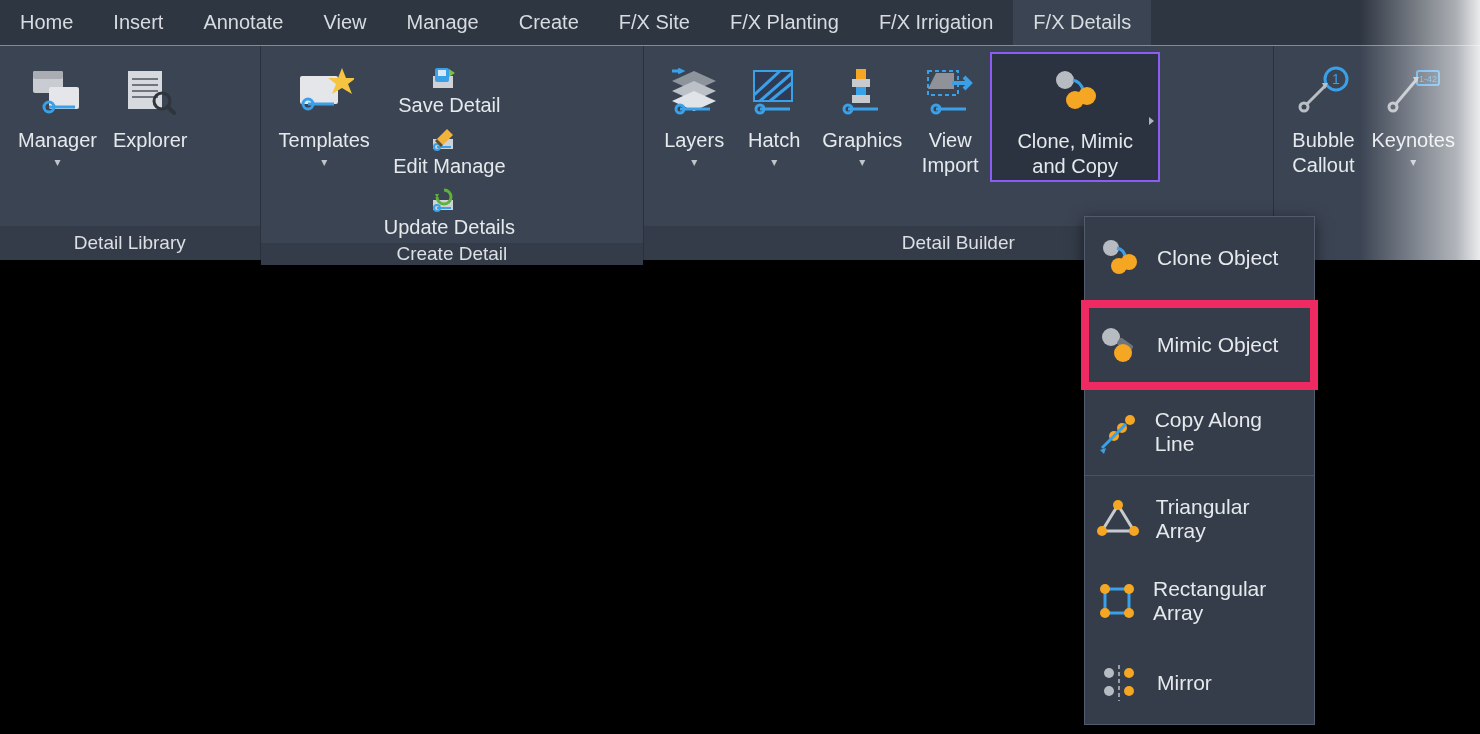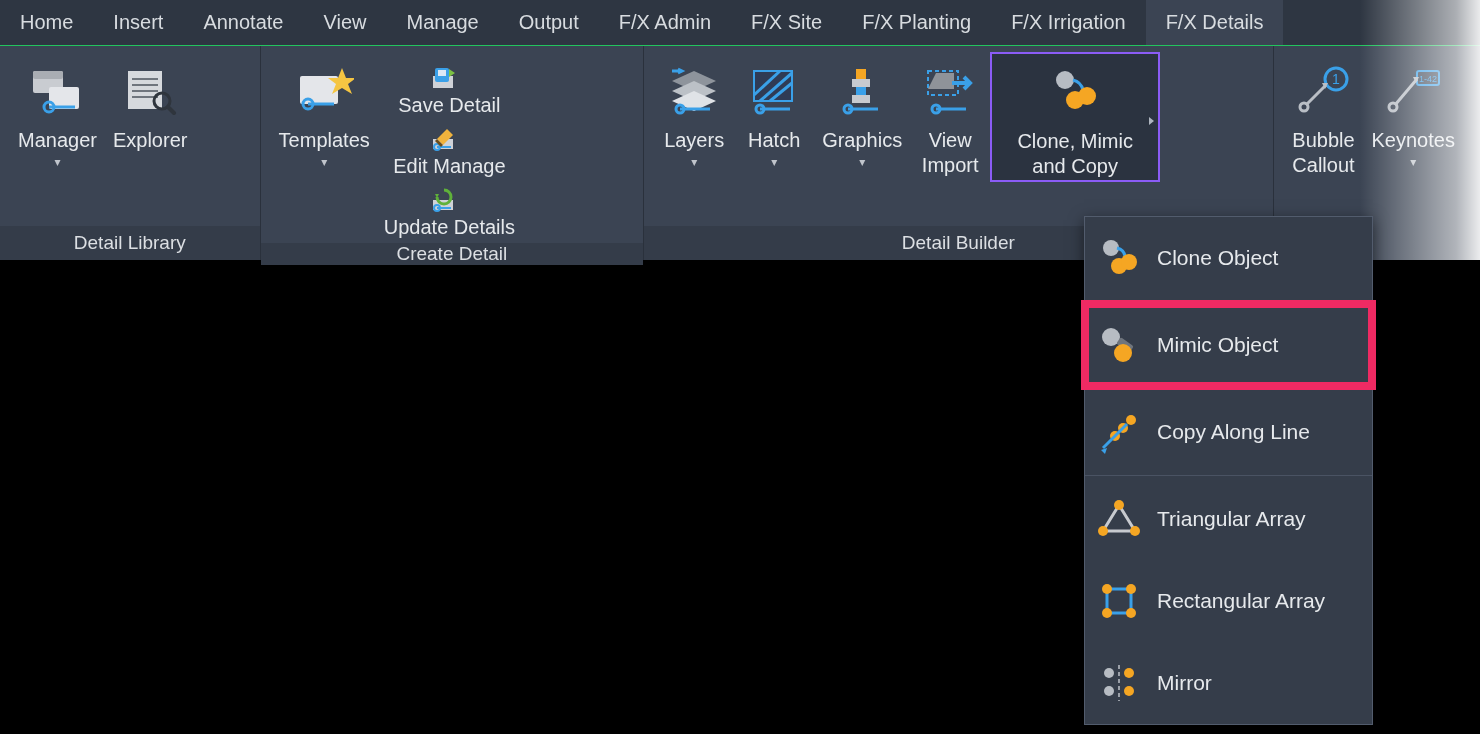--- a/index.html
+++ b/index.html
@@ -119,21 +119,21 @@
   .smallcol {
     display: flex;
     flex-direction: column;
     justify-content: center;
     padding-top: 8px;
   }
   .dropdown {
     position: absolute;
     left: 1084px;
     top: 216px;
-    width: 289px;
+    width: 231px;
     background: #353d4a;
     border: 1px solid #525c6d;
     box-shadow: 0 4px 14px rgba(0,0,0,0.5);
     z-index: 10;
   }
   .dd-item {
     display: flex;
     align-items: center;
     height: 82px;
     padding: 0 14px 0 10px;
@@ -170,22 +170,21 @@
 </style>
 </head>
 <body>
 
 <div class="tabbar">
   <div class="tab">Home</div>
   <div class="tab">Insert</div>
   <div class="tab">Annotate</div>
   <div class="tab">View</div>
   <div class="tab">Manage</div>
-  <div class="tab">Output</div>
-  <div class="tab">F/X Admin</div>
+  <div class="tab">Create</div>
   <div class="tab">F/X Site</div>
   <div class="tab">F/X Planting</div>
   <div class="tab">F/X Irrigation</div>
   <div class="tab active">F/X Details</div>
 </div>
 
 <div class="ribbon">
 
   <div class="panel" style="width:265px">
     <div class="panel-body">

